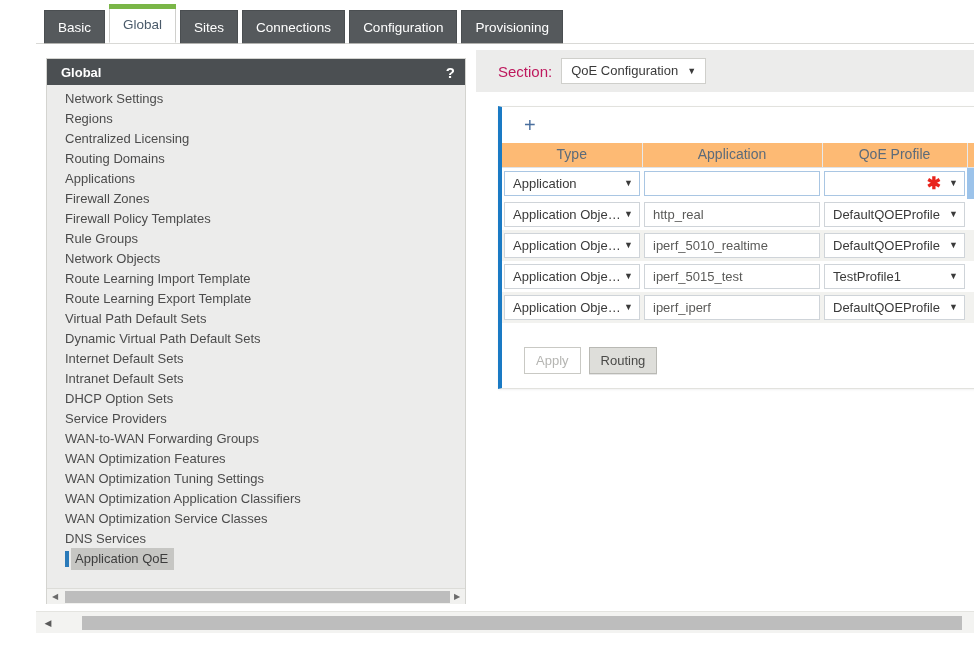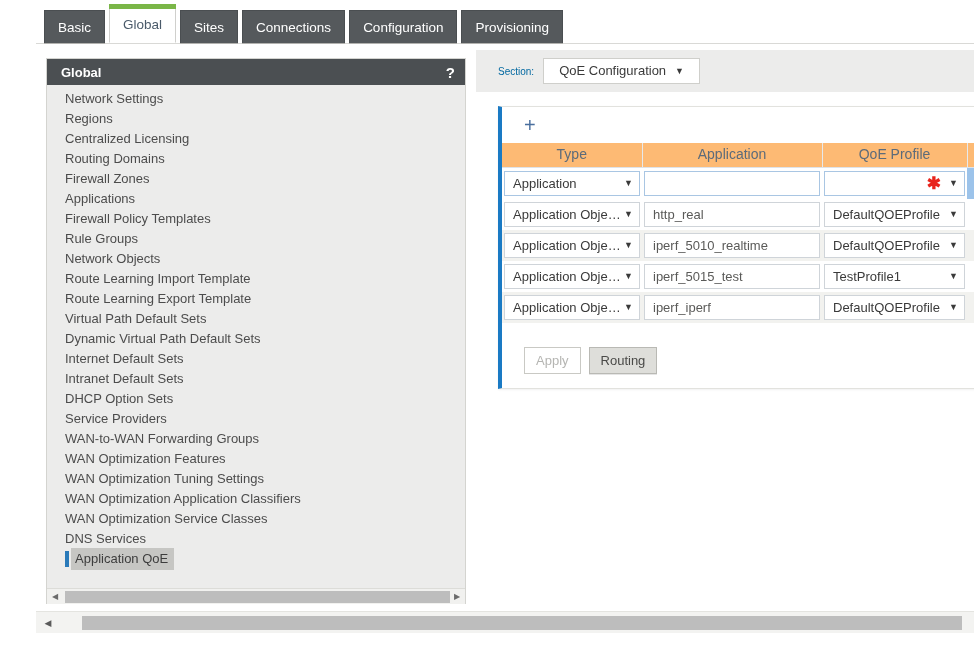--- a/index.html
+++ b/index.html
@@ -187,29 +187,29 @@
     left: 0; top: 6px;
     width: 534px;
     height: 42px;
     background: #ececeb;
     display: flex;
     align-items: center;
     padding-left: 22px;
     gap: 9px;
   }
   .section-label {
-    font-size: 10px;
-    color: #0369a1;
+    font-size: 15px;
+    color: #be185d;
   }
   .section-select {
     background: #ffffff;
     border: 1px solid #cfcfcb;
     height: 26px;
     line-height: 24px;
-    padding: 0 15px;
+    padding: 0 9px;
     font-size: 13px;
     color: #3a3a3a;
     display: flex;
     align-items: center;
     gap: 9px;
     cursor: pointer;
   }
   .caret {
     font-size: 9px;
     color: #3a3a3a;
@@ -423,22 +423,22 @@
     <div class="sidebar-wrap">
       <div class="sidebar-header">
         <span>Global</span>
         <span class="sidebar-help">?</span>
       </div>
       <ul class="sidebar-list" id="sidebar-list">
           <li><span>Network Settings</span></li>
           <li><span>Regions</span></li>
           <li><span>Centralized Licensing</span></li>
           <li><span>Routing Domains</span></li>
+          <li><span>Applications</span></li>
           <li><span>Firewall Zones</span></li>
-          <li><span>Applications</span></li>
           <li><span>Firewall Policy Templates</span></li>
           <li><span>Rule Groups</span></li>
           <li><span>Network Objects</span></li>
           <li><span>Route Learning Import Template</span></li>
           <li><span>Route Learning Export Template</span></li>
           <li><span>Virtual Path Default Sets</span></li>
           <li><span>Dynamic Virtual Path Default Sets</span></li>
           <li><span>Internet Default Sets</span></li>
           <li><span>Intranet Default Sets</span></li>
           <li><span>DHCP Option Sets</span></li>

